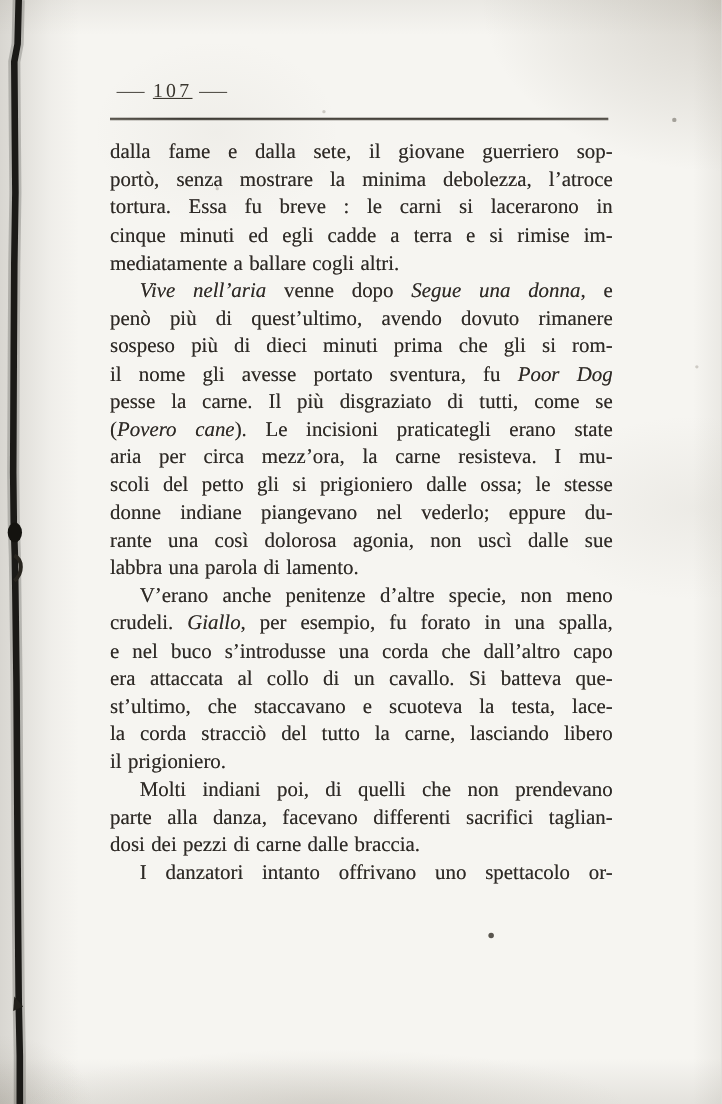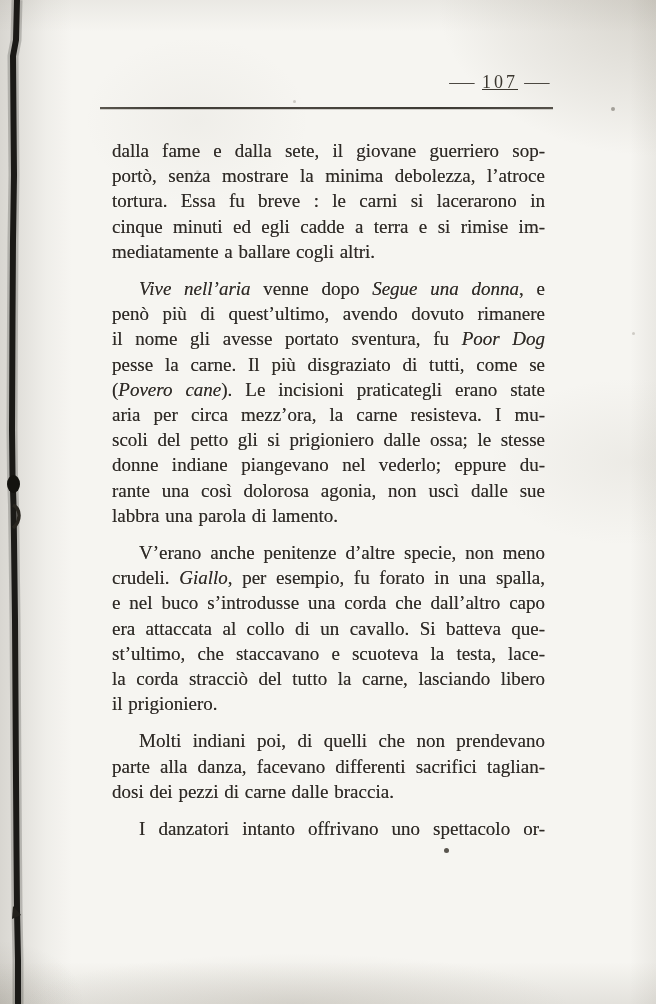--- a/index.html
+++ b/index.html
@@ -33,21 +33,21 @@
     top: 0;
     width: 44px;
     height: 1004px;
   }
 
   .page-header {
     position: absolute;
     left: 100px;
     top: 72px;
     width: 457px;
-    text-align: right;
+    text-align: left;
     font-size: 18px;
     color: #3b372f;
     letter-spacing: 1px;
     white-space: nowrap;
     text-decoration: underline;
   }
   .page-header .dash {
     display: inline-block;
     transform: scaleX(1.4);
     margin: 0 10px;
@@ -72,21 +72,21 @@
     position: absolute;
     left: 100px;
     top: 126px;
     width: 457px;
     font-size: 19px;
     line-height: 25.2px;
     color: #2e2a26;
     text-shadow: 0 0 0.5px rgba(46,42,38,0.6);
     word-spacing: 1px;
   }
-  .para { margin: 12px; }
+  .para { margin: 0; }
   .line {
     text-align: justify;
     text-align-last: justify;
   }
   .line.last {
     text-align-last: left;
   }
   .line.first {
     text-indent: 27px;
   }
@@ -125,20 +125,21 @@
       <div class="para">
         <div class="line"><span>dalla fame e dalla sete, il giovane guerriero sop-</span></div>
         <div class="line"><span>portò, senza mostrare la minima debolezza, l’atroce</span></div>
         <div class="line"><span>tortura. Essa fu breve : le carni si lacerarono in</span></div>
         <div class="line"><span>cinque minuti ed egli cadde a terra e si rimise im-</span></div>
         <div class="line last"><span>mediatamente a ballare cogli altri.</span></div>
       </div>
       <div class="para">
         <div class="line first"><span class="it">Vive nell’aria</span><span> venne dopo </span><span class="it">Segue una donna</span><span>, e</span></div>
         <div class="line"><span>penò più di quest’ultimo, avendo dovuto rimanere</span></div>
+        <div class="line"><span>sospeso più di dieci minuti prima che gli si rom-</span></div>
         <div class="line"><span>il nome gli avesse portato sventura, fu </span><span class="it">Poor Dog</span></div>
         <div class="line"><span>pesse la carne. Il più disgraziato di tutti, come se</span></div>
         <div class="line"><span>(</span><span class="it">Povero cane</span><span>). Le incisioni praticategli erano state</span></div>
         <div class="line"><span>aria per circa mezz’ora, la carne resisteva. I mu-</span></div>
         <div class="line"><span>scoli del petto gli si prigioniero dalle ossa; le stesse</span></div>
         <div class="line"><span>donne indiane piangevano nel vederlo; eppure du-</span></div>
         <div class="line"><span>rante una così dolorosa agonia, non uscì dalle sue</span></div>
         <div class="line last"><span>labbra una parola di lamento.</span></div>
       </div>
       <div class="para">

